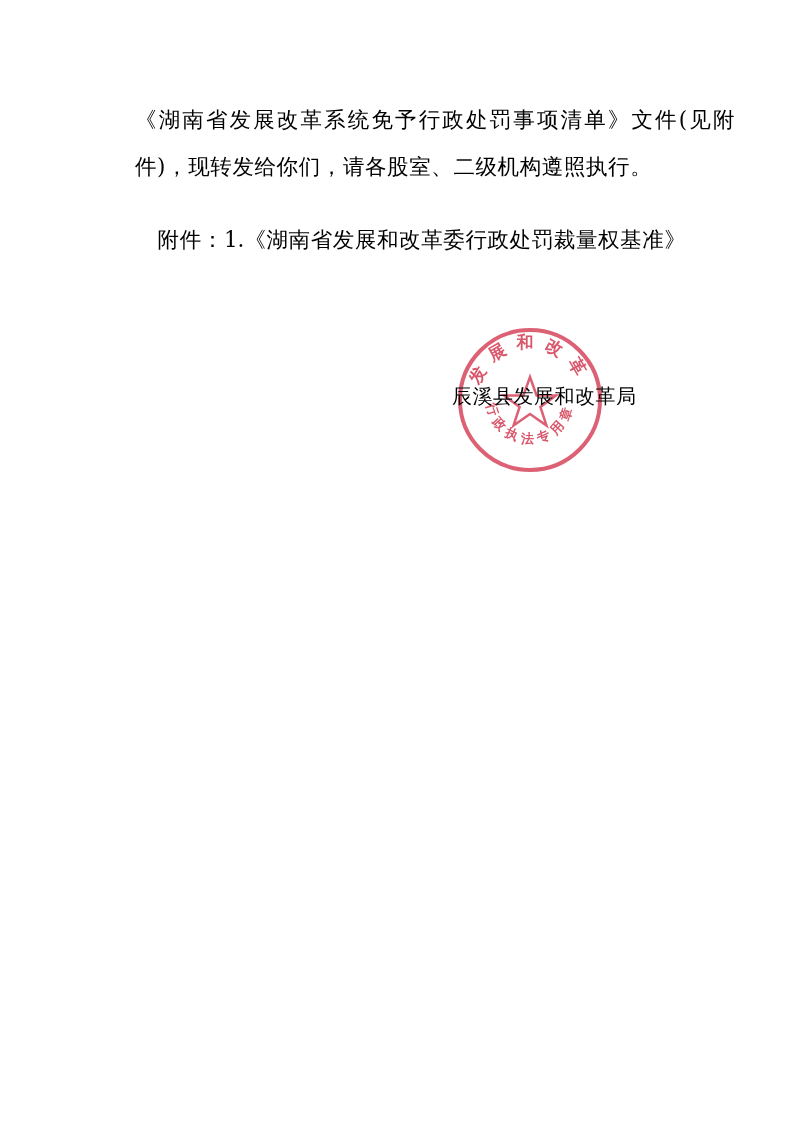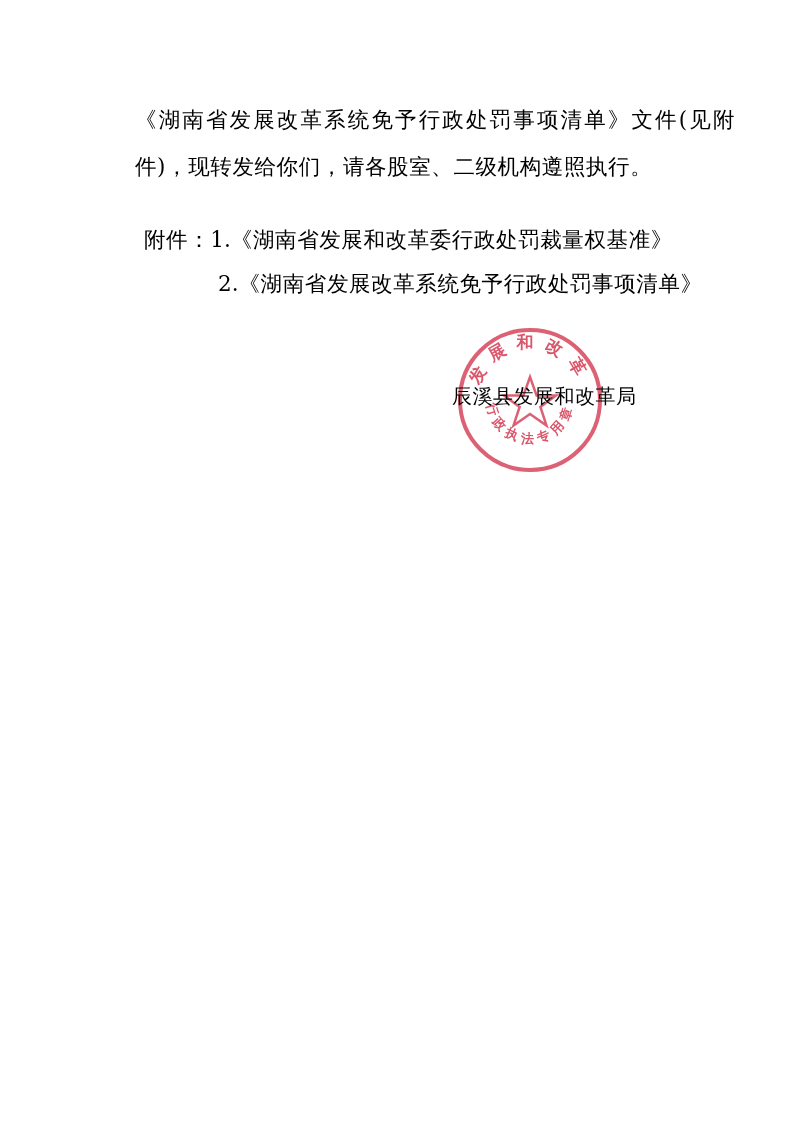--- a/index.html
+++ b/index.html
@@ -41,20 +41,21 @@
     left: 100px;
     top: 218px;
     width: 600px;
   }
   .attach-line {
     font-size: 21.5px;
     line-height: 44px;
     letter-spacing: 0.6px;
     white-space: nowrap;
     margin: 0;
+    text-align: center;
   }
   .attach-line.first {
     padding-left: 44px;
   }
   .attach-line.second {
     padding-left: 118px;
   }
   .num {
     font-family: "DejaVu Serif", "Liberation Serif", serif;
     letter-spacing: 0;
@@ -101,21 +102,20 @@
 <body>
 
 <div class="page">
 
   <div class="body-block">
     <p class="para">《湖南省发展改革系统免予行政处罚事项清单》文件(见附件)，现转发给你们，请各股室、二级机构遵照执行。</p>
   </div>
 
   <div class="attach-block">
     <p class="attach-line first"><span>附件：</span><span class="num">1.</span><span>《湖南省发展和改革委行政处罚裁量权基准》</span></p>
-    <p class="attach-line second"><span class="num">2.</span><span>《湖南省发展改革系统免予行政处罚事项清单》</span></p>
   </div>
 
   <div class="seal">
     <svg width="150" height="150" viewBox="0 0 150 150" aria-hidden="true">
       <defs>
         <path id="arcpath" d="M 23,75 A 52,52 0 0 1 127,75"></path>
         <path id="arcpathbottom" d="M 32,75 A 43,43 0 0 0 118,75"></path>
       </defs>
       <circle cx="75" cy="75" r="70" fill="none" stroke="#d6455c" stroke-width="4" opacity="0.85"></circle>
       <text class="seal-arc-text" opacity="0.9">

